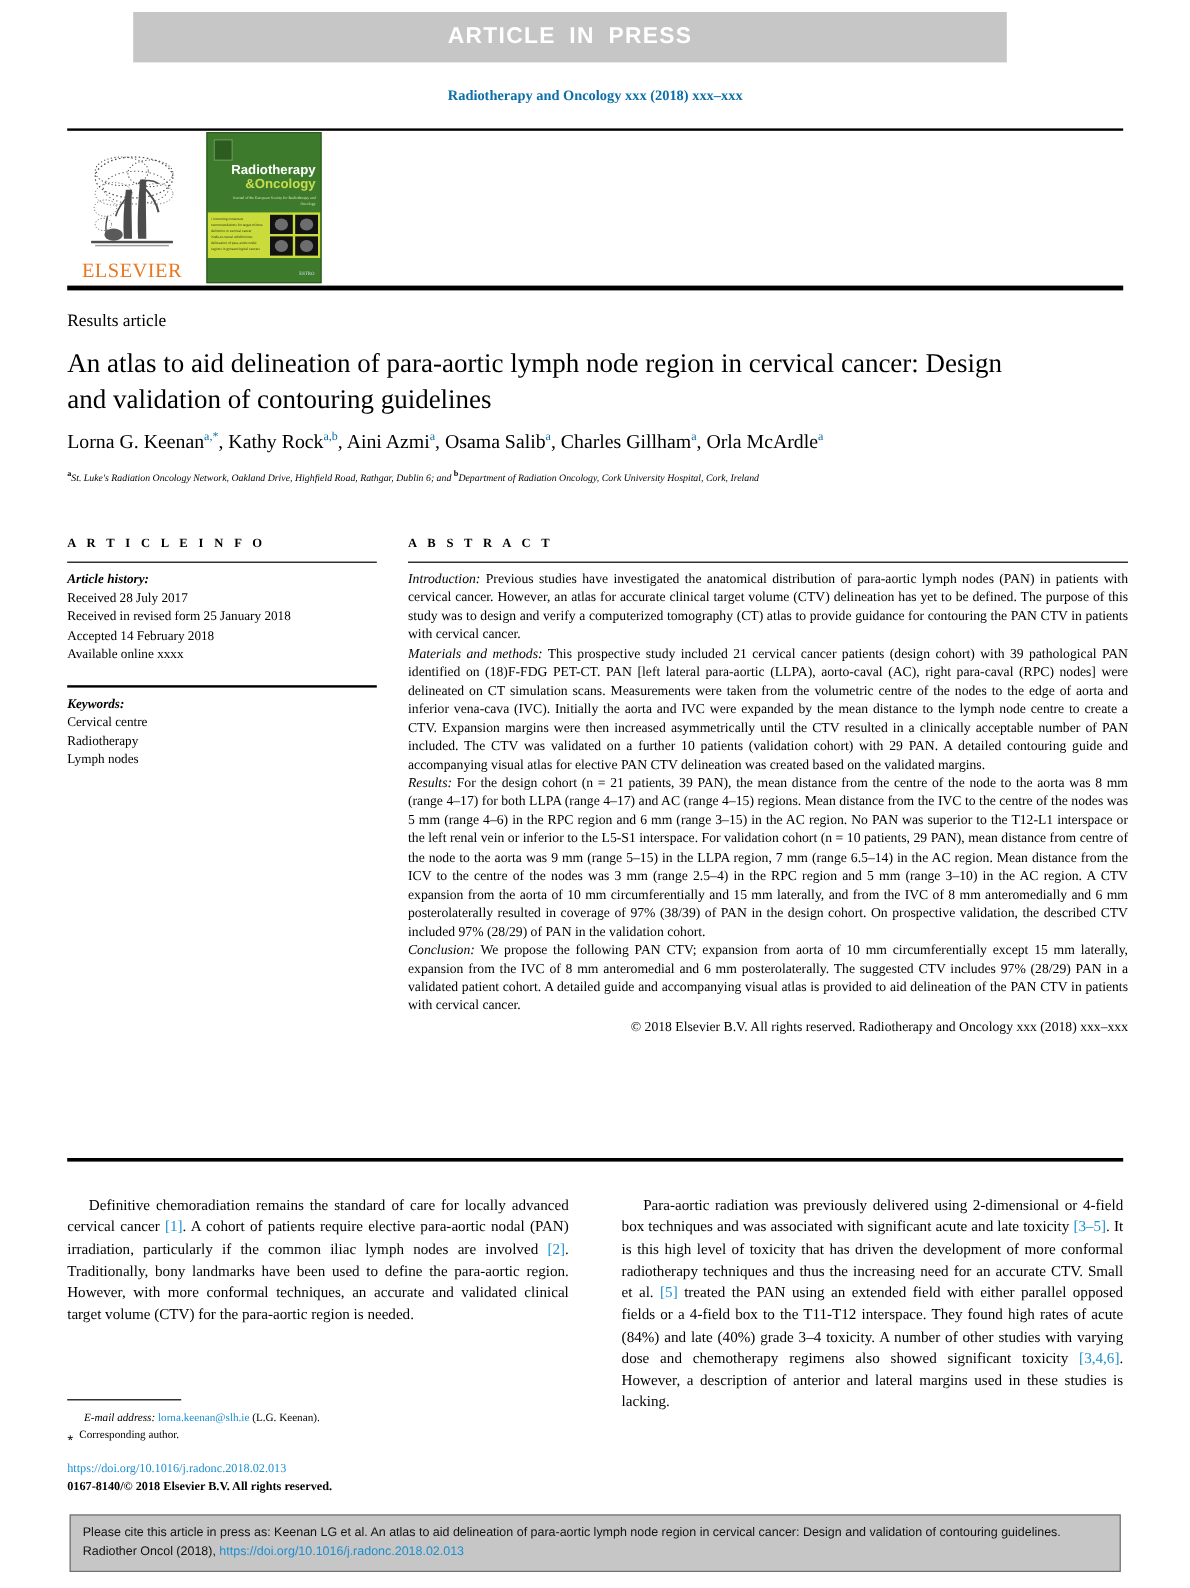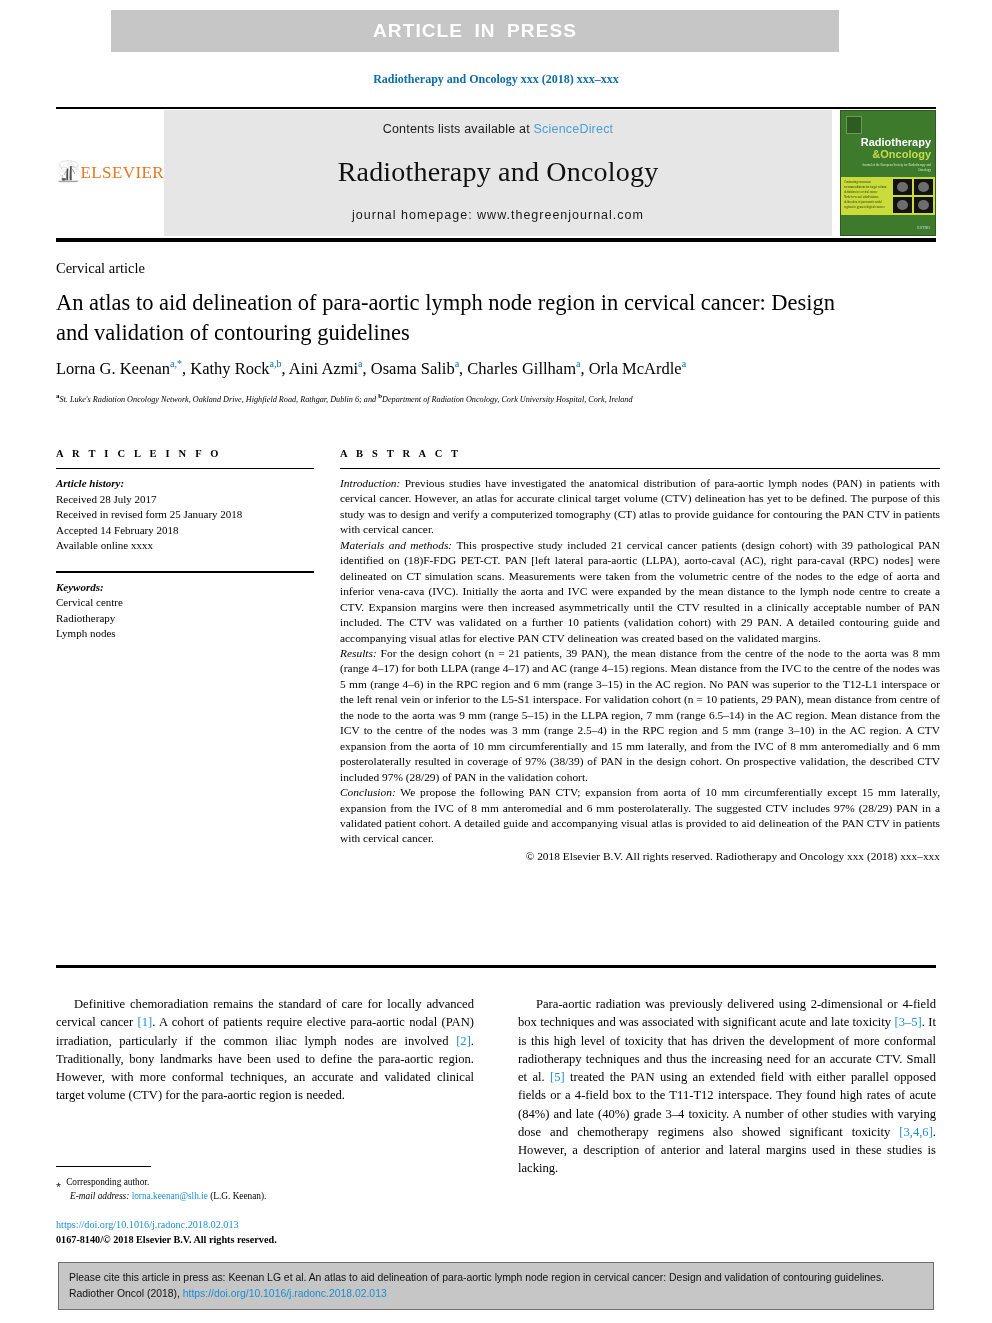--- a/index.html
+++ b/index.html
@@ -65,20 +65,21 @@
     top: 110px;
     width: 880px;
     height: 126px;
     display: flex;
     align-items: stretch;
   }
   .elsevier-logo {
     width: 108px;
     flex: 0 0 108px;
     display: flex;
+    flex-direction: column;
     align-items: center;
     justify-content: flex-end;
     padding-bottom: 2px;
     box-sizing: border-box;
   }
   .elsevier-tree {
     width: 86px;
     height: 92px;
   }
   .elsevier-word {
@@ -419,27 +420,20 @@
         <ellipse cx="22" cy="74" rx="8" ry="6" fill="none" stroke="#4d4d4d" stroke-width="0.9" stroke-dasharray="1 2"></ellipse>
         <path d="M26 66 C24 74 24 82 26 88" stroke="#4d4d4d" stroke-width="1.4" fill="none"></path>
         <ellipse cx="32" cy="84" rx="9" ry="6" fill="#5a5a5a"></ellipse>
         <rect x="10" y="90" width="80" height="2.4"></rect>
         <rect x="14" y="94" width="72" height="1.4" opacity="0.55"></rect>
       </g>
     </svg>
     <div class="elsevier-word">ELSEVIER</div>
   </div>
 
-  <div class="masthead-center">
-    <div class="contents-line">
-      <span>Contents lists available at </span><span class="sd-link">ScienceDirect</span>
-    </div>
-    <div class="journal-title">Radiotherapy and Oncology</div>
-    <div class="homepage-line">journal homepage: www.thegreenjournal.com</div>
-  </div>
 
   <div class="cover-thumb">
     <div class="cover-badge"></div>
     <div class="cover-t1">Radiotherapy</div>
     <div class="cover-t2">&amp;Oncology</div>
     <div class="cover-sub">Journal of the European Society for Radiotherapy and Oncology</div>
     <div class="cover-band">
       <div class="cover-band-text">
         <div>Contouring consensus recommendations for target volume definition in cervical cancer</div>
         <div>Node-to-vessel subdivisions: delineation of para-aortic nodal regions in gynaecological cancers</div>
@@ -450,21 +444,21 @@
         <div class="ct-cell"></div>
         <div class="ct-cell"></div>
       </div>
     </div>
     <div class="cover-footer">ESTRO</div>
   </div>
 </div>
 
 <div class="masthead-rule-bottom"></div>
 
-<div class="article-type">Cervical article</div>
+<div class="article-type">Results article</div>
 <h1 class="article-title" style="margin:0;font-weight:normal;">An atlas to aid delineation of para-aortic lymph node region in cervical cancer: Design and validation of contouring guidelines</h1>
 
 <div class="authors" id="author-list"><span>Lorna G. Keenan</span><sup>a,*</sup>, <span>Kathy Rock</span><sup>a,b</sup>, <span>Aini Azmi</span><sup>a</sup>, <span>Osama Salib</span><sup>a</sup>, <span>Charles Gillham</span><sup>a</sup>, <span>Orla McArdle</span><sup>a</sup></div>
 
 <div class="affiliation">
   <sup>a</sup><span>St. Luke's Radiation Oncology Network, Oakland Drive, Highfield Road, Rathgar, Dublin 6; and </span><sup>b</sup><span>Department of Radiation Oncology, Cork University Hospital, Cork, Ireland</span>
 </div>
 
 <div class="info-col">
   <div class="sec-head">A R T I C L E   I N F O</div>
@@ -502,27 +496,27 @@
 
 <div class="body-col left">
   <p id="body-left"><span>Definitive chemoradiation remains the standard of care for locally advanced cervical cancer </span><span class="ref">[1]</span><span>. A cohort of patients require elective para-aortic nodal (PAN) irradiation, particularly if the common iliac lymph nodes are involved </span><span class="ref">[2]</span><span>. Traditionally, bony landmarks have been used to define the para-aortic region. However, with more conformal techniques, an accurate and validated clinical target volume (CTV) for the para-aortic region is needed.</span></p>
 </div>
 <div class="body-col right">
   <p id="body-right"><span>Para-aortic radiation was previously delivered using 2-dimensional or 4-field box techniques and was associated with significant acute and late toxicity </span><span class="ref">[3–5]</span><span>. It is this high level of toxicity that has driven the development of more conformal radiotherapy techniques and thus the increasing need for an accurate CTV. Small et al. </span><span class="ref">[5]</span><span> treated the PAN using an extended field with either parallel opposed fields or a 4-field box to the T11-T12 interspace. They found high rates of acute (84%) and late (40%) grade 3–4 toxicity. A number of other studies with varying dose and chemotherapy regimens also showed significant toxicity </span><span class="ref">[3,4,6]</span><span>. However, a description of anterior and lateral margins used in these studies is lacking.</span></p>
 </div>
 
 <div class="footnote-rule"></div>
 <div class="footnote">
-  <div>
-    <span class="star-mark">⁎</span><span>Corresponding author.</span>
-  </div>
   <div style="padding-left:14px;">
     <span class="em-label">E-mail address:</span>
     <span class="mail">lorna.keenan@slh.ie</span><span> (L.G. Keenan).</span>
   </div>
+  <div>
+    <span class="star-mark">⁎</span><span>Corresponding author.</span>
+  </div>
 </div>
 
 <div class="doi-block">
   <div class="doi-link">https://doi.org/10.1016/j.radonc.2018.02.013</div>
   <div style="font-weight:bold;">0167-8140/© 2018 Elsevier B.V. All rights reserved.</div>
 </div>
 
 <div class="cite-box">
   <span>Please cite this article in press as: Keenan LG et al. An atlas to aid delineation of para-aortic lymph node region in cervical cancer: Design and validation of contouring guidelines. Radiother Oncol (2018), </span><span class="doi-link">https://doi.org/10.1016/j.radonc.2018.02.013</span>
 </div>

